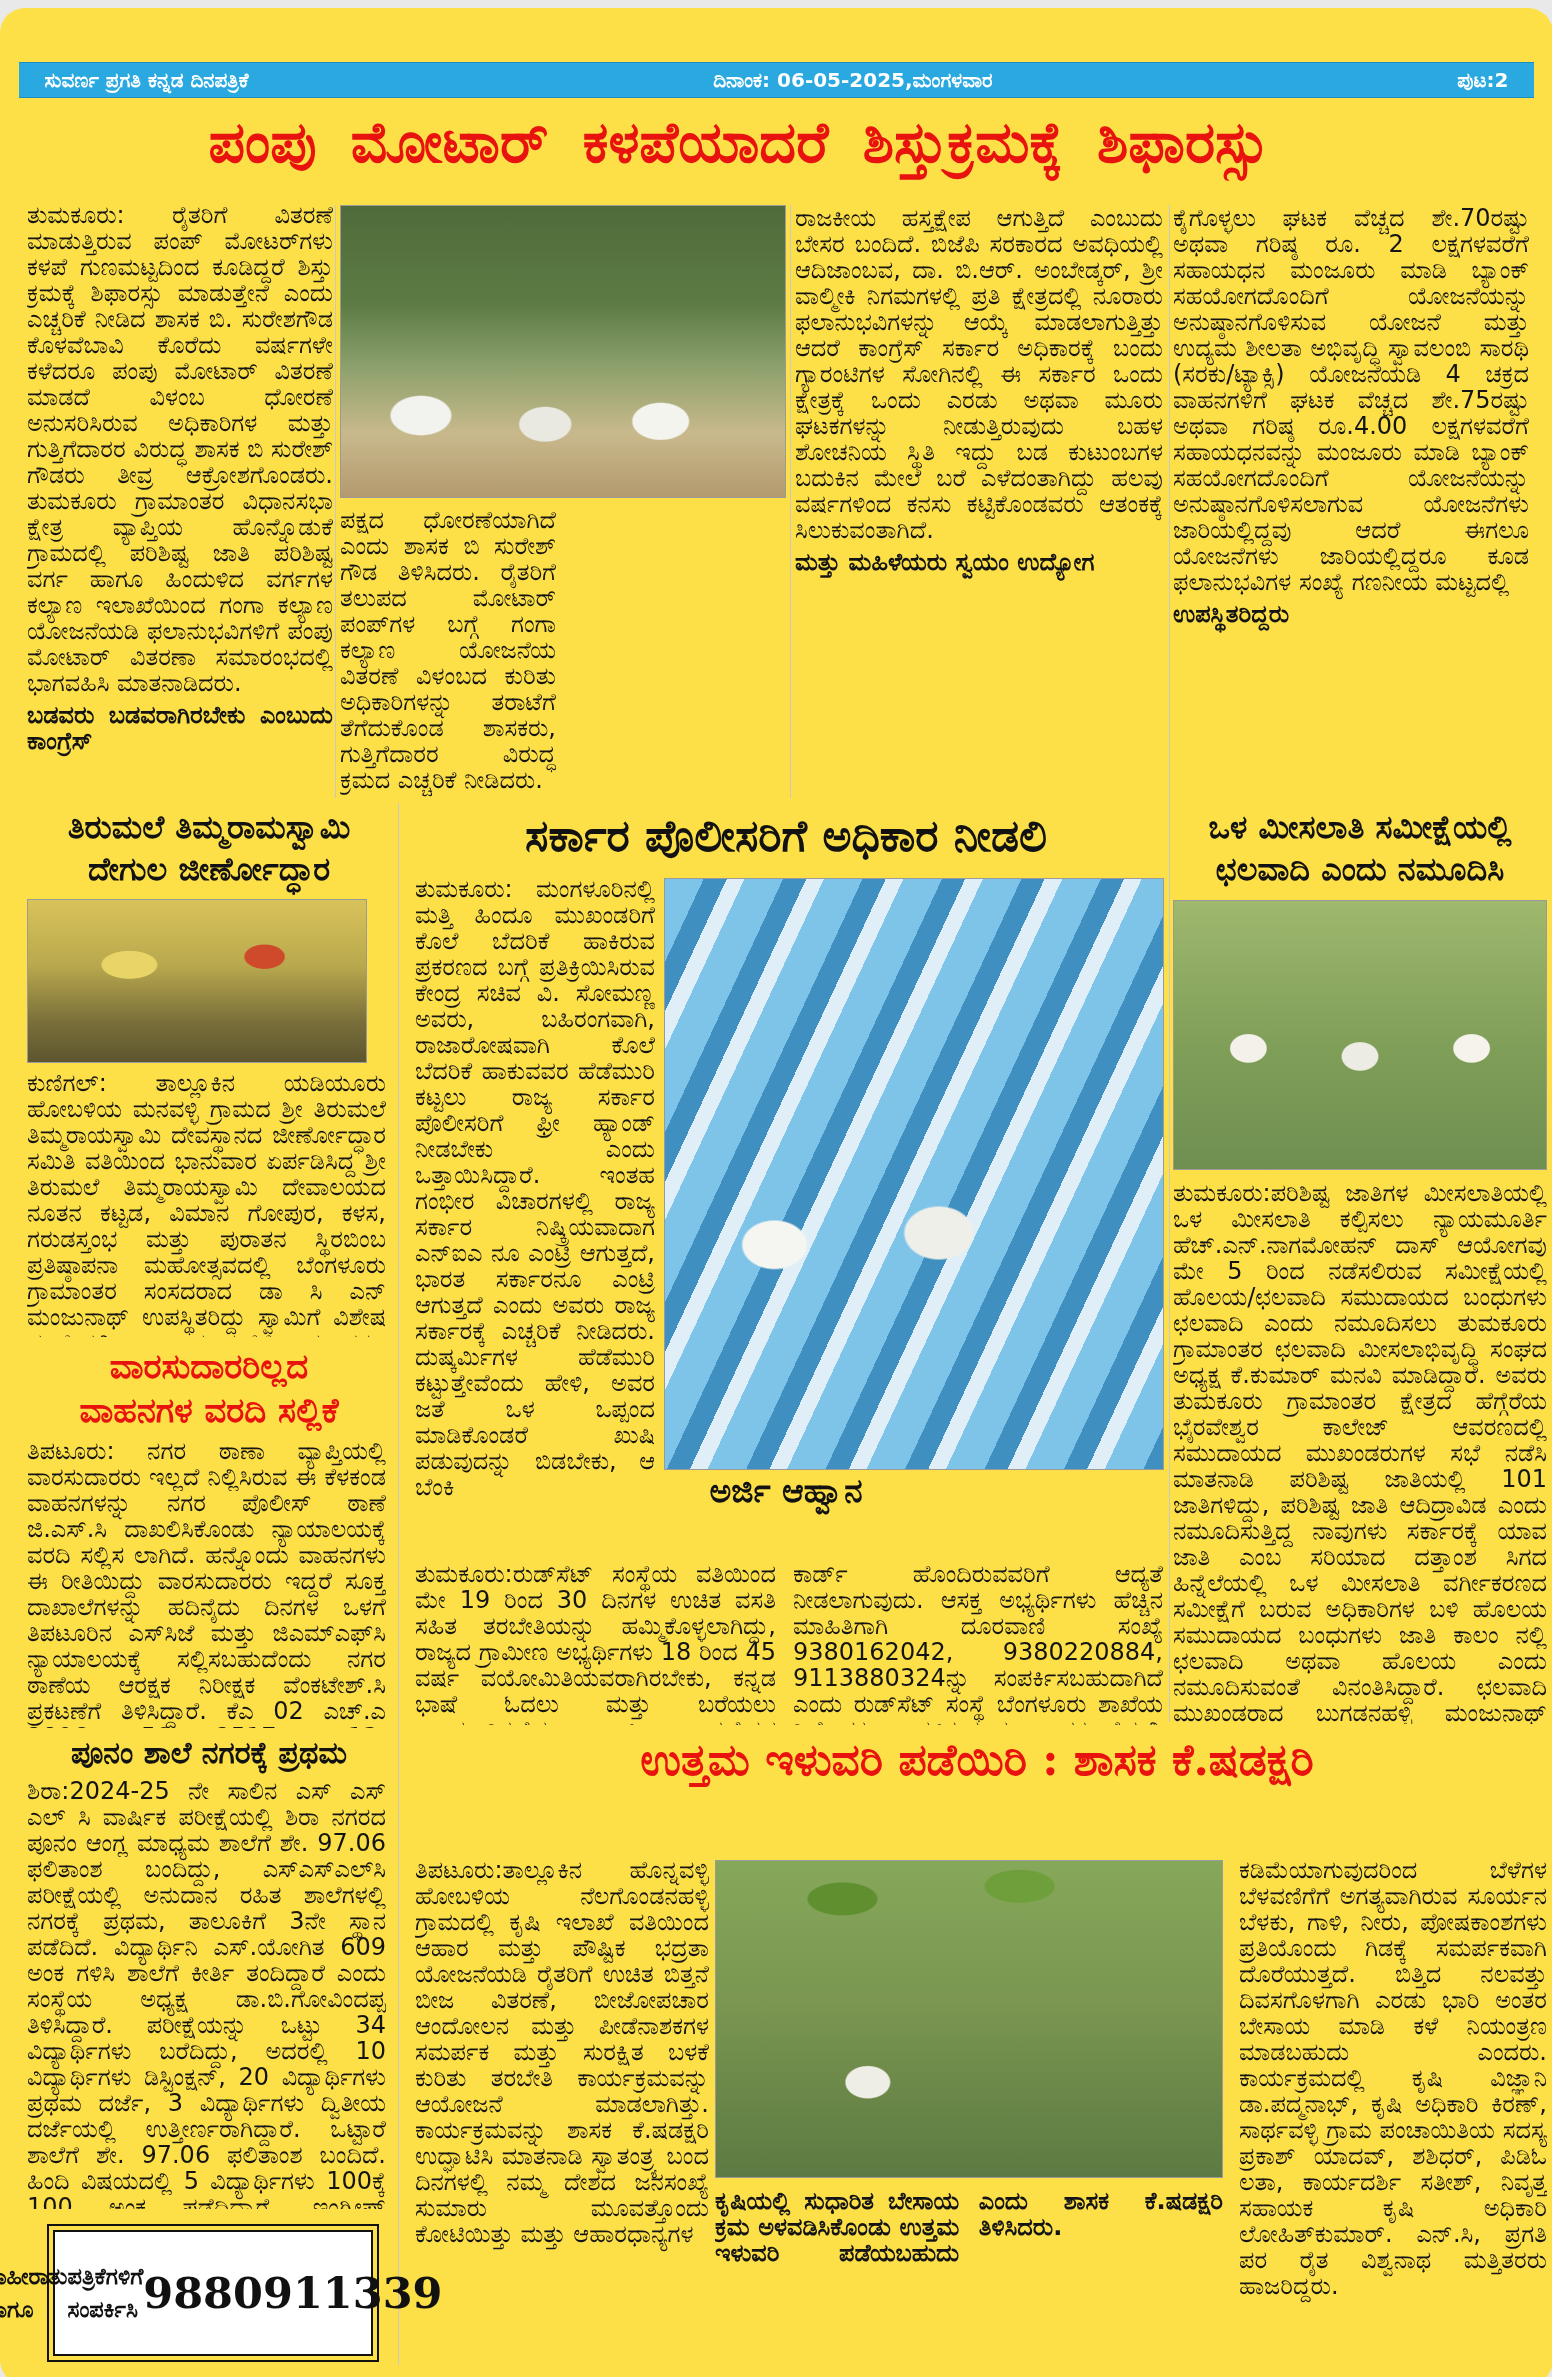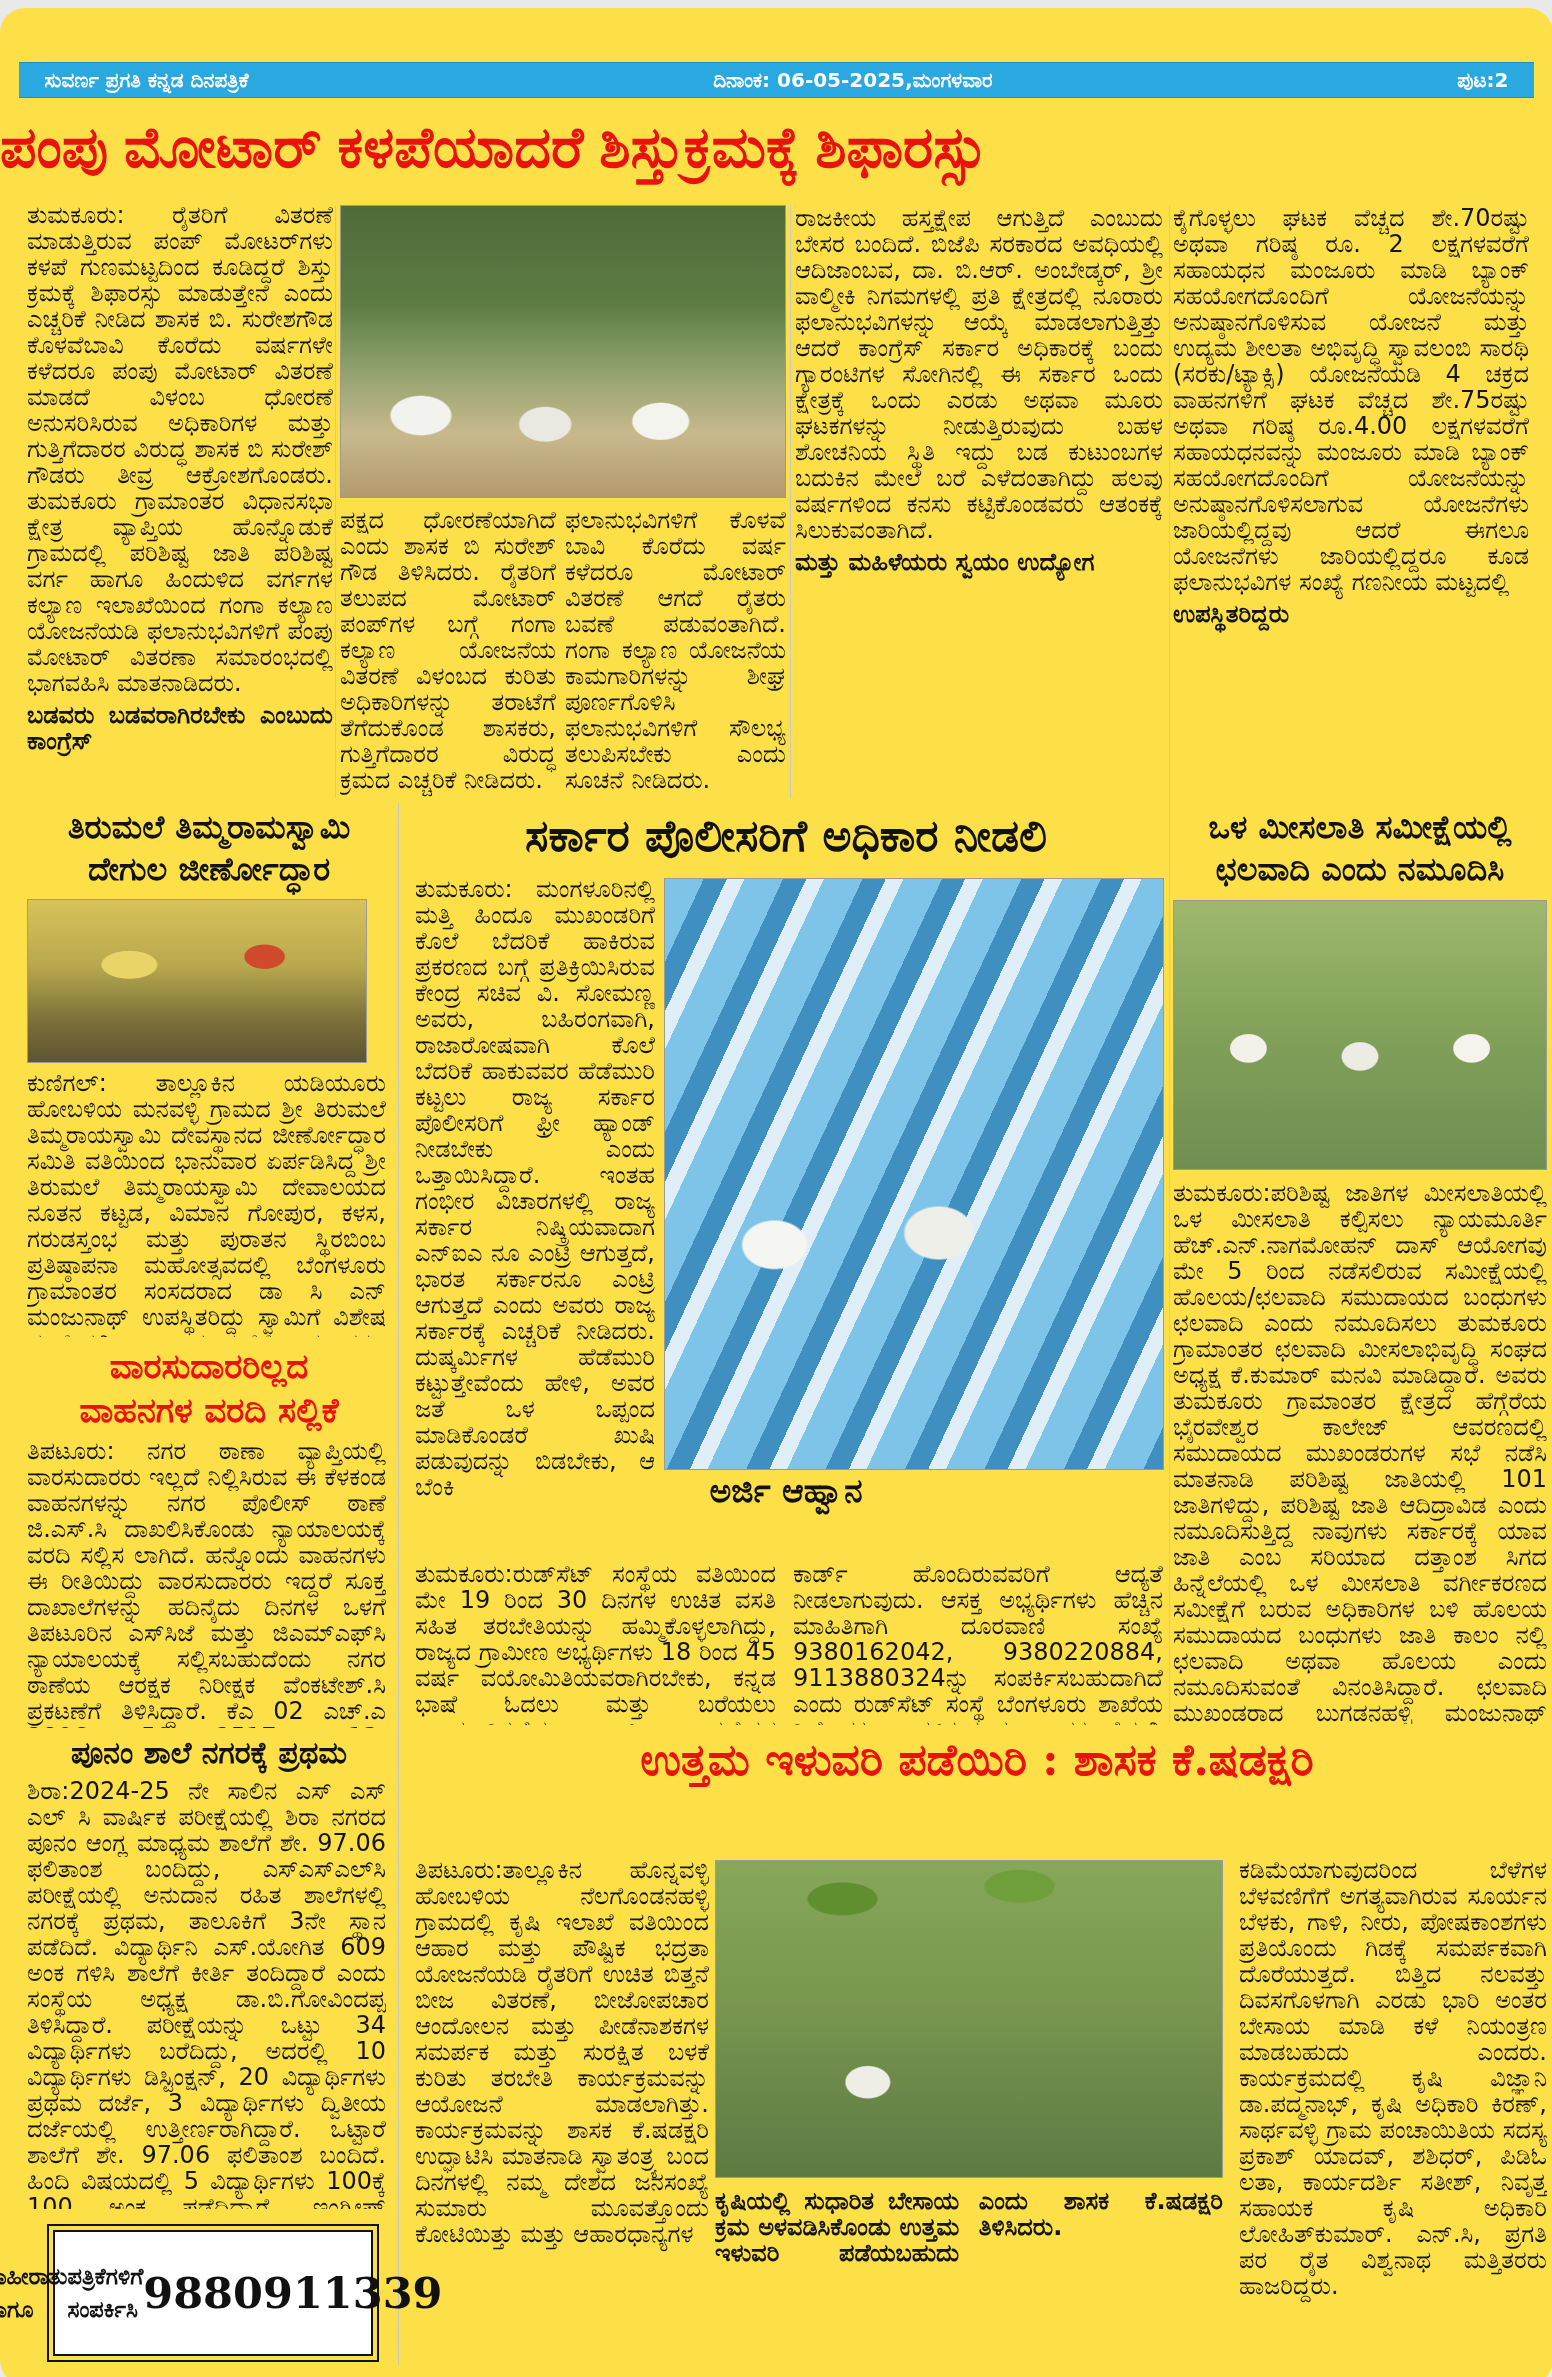--- a/index.html
+++ b/index.html
@@ -14,22 +14,22 @@
     left:19px;top:54px;width:1515px;height:36px;
     background:#2aa9e0;color:#ffffff;
     display:flex;align-items:center;justify-content:space-between;
     padding:0 25.5px;box-sizing:border-box;
     border-top:1.5px solid #1b8fc4;border-bottom:1.5px solid #1b8fc4;
   }
   .masthead .mh{font-size:20px;font-weight:bold;white-space:nowrap;}
   
   .lead-headline{
     left:0;top:95px;width:1269px;height:90px;
-    text-align:left;font-size:57px;font-weight:800;line-height:89px;
-    color:#e8120e;font-family:Liberation Sans, sans-serif;
+    text-align:right;font-size:57px;font-weight:800;line-height:89px;
+    color:#e8120e;font-family:Liberation Mono, monospace;
     white-space:nowrap;overflow:hidden;
   }
   .h-black{color:#121212;font-weight:800;text-align:center;
     font-family:"DejaVu Serif","Liberation Serif",serif;}
   .h-red{color:#e8120e;font-weight:800;text-align:center;
     font-family:"DejaVu Serif","Liberation Serif",serif;}
   
   .bt{font-size:24px;line-height:26px;text-align:justify;color:#141414;
       overflow:hidden;}
   .bt .tail{font-weight:bold;display:block;margin-top:6px;}
@@ -90,24 +90,20 @@
     <span class="tail">ಬಡವರು ಬಡವರಾಗಿರಬೇಕು ಎಂಬುದು ಕಾಂಗ್ರೆಸ್</span>
   </div>
 
   <div class="abs photo ph-lead" style="left:340px;top:197px;width:446px;height:293px;"></div>
 
   <div class="abs bt" style="left:340px;top:499px;width:216px;height:293px;">
     <span>ಪಕ್ಷದ ಧೋರಣೆಯಾಗಿದೆ ಎಂದು ಶಾಸಕ ಬಿ ಸುರೇಶ್ ಗೌಡ ತಿಳಿಸಿದರು. ರೈತರಿಗೆ ತಲುಪದ ಮೋಟಾರ್ ಪಂಪ್‌ಗಳ ಬಗ್ಗೆ ಗಂಗಾ ಕಲ್ಯಾಣ ಯೋಜನೆಯ ವಿತರಣೆ ವಿಳಂಬದ ಕುರಿತು ಅಧಿಕಾರಿಗಳನ್ನು ತರಾಟೆಗೆ ತೆಗೆದುಕೊಂಡ ಶಾಸಕರು, ಗುತ್ತಿಗೆದಾರರ ವಿರುದ್ಧ ಕ್ರಮದ ಎಚ್ಚರಿಕೆ ನೀಡಿದರು.</span>
     <span class="tail">ಕೆಲವು ಅಧಿಕಾರಿಗಳ ವಿರುದ್ಧ ಗರಂ ಆದರು.</span>
   </div>
 
-  <div class="abs bt" style="left:565px;top:499px;width:221px;height:293px;">
-    <span>ಫಲಾನುಭವಿಗಳಿಗೆ ಕೊಳವೆ ಬಾವಿ ಕೊರೆದು ವರ್ಷ ಕಳೆದರೂ ಮೋಟಾರ್ ವಿತರಣೆ ಆಗದೆ ರೈತರು ಬವಣೆ ಪಡುವಂತಾಗಿದೆ. ಗಂಗಾ ಕಲ್ಯಾಣ ಯೋಜನೆಯ ಕಾಮಗಾರಿಗಳನ್ನು ಶೀಘ್ರ ಪೂರ್ಣಗೊಳಿಸಿ ಫಲಾನುಭವಿಗಳಿಗೆ ಸೌಲಭ್ಯ ತಲುಪಿಸಬೇಕು ಎಂದು ಸೂಚನೆ ನೀಡಿದರು.</span>
-    <span class="tail">ಸೌಕರ್ಯಗಳನ್ನು ಒದಗಿಸುವ ಯೋಜನೆಯಡಿ</span>
-  </div>
 
   <div class="abs bt" style="left:795px;top:197px;width:368px;height:595px;">
     <span>ರಾಜಕೀಯ ಹಸ್ತಕ್ಷೇಪ ಆಗುತ್ತಿದೆ ಎಂಬುದು ಬೇಸರ ಬಂದಿದೆ. ಬಿಜೆಪಿ ಸರಕಾರದ ಅವಧಿಯಲ್ಲಿ ಆದಿಜಾಂಬವ, ದಾ. ಬಿ.ಆರ್. ಅಂಬೇಡ್ಕರ್, ಶ್ರೀ ವಾಲ್ಮೀಕಿ ನಿಗಮಗಳಲ್ಲಿ ಪ್ರತಿ ಕ್ಷೇತ್ರದಲ್ಲಿ ನೂರಾರು ಫಲಾನುಭವಿಗಳನ್ನು ಆಯ್ಕೆ ಮಾಡಲಾಗುತ್ತಿತ್ತು ಆದರೆ ಕಾಂಗ್ರೆಸ್ ಸರ್ಕಾರ ಅಧಿಕಾರಕ್ಕೆ ಬಂದು ಗ್ಯಾರಂಟಿಗಳ ಸೋಗಿನಲ್ಲಿ ಈ ಸರ್ಕಾರ ಒಂದು ಕ್ಷೇತ್ರಕ್ಕೆ ಒಂದು ಎರಡು ಅಥವಾ ಮೂರು ಘಟಕಗಳನ್ನು ನೀಡುತ್ತಿರುವುದು ಬಹಳ ಶೋಚನಿಯ ಸ್ಥಿತಿ ಇದ್ದು ಬಡ ಕುಟುಂಬಗಳ ಬದುಕಿನ ಮೇಲೆ ಬರೆ ಎಳೆದಂತಾಗಿದ್ದು ಹಲವು ವರ್ಷಗಳಿಂದ ಕನಸು ಕಟ್ಟಿಕೊಂಡವರು ಆತಂಕಕ್ಕೆ ಸಿಲುಕುವಂತಾಗಿದೆ.</span>
     <span class="tail">ಮತ್ತು ಮಹಿಳೆಯರು ಸ್ವಯಂ ಉದ್ಯೋಗ</span>
   </div>
 
   <div class="abs bt" style="left:1173px;top:197px;width:356px;height:595px;">
     <span>ಕೈಗೊಳ್ಳಲು ಘಟಕ ವೆಚ್ಚದ ಶೇ.70ರಷ್ಟು ಅಥವಾ ಗರಿಷ್ಠ ರೂ. 2 ಲಕ್ಷಗಳವರೆಗೆ ಸಹಾಯಧನ ಮಂಜೂರು ಮಾಡಿ ಬ್ಯಾಂಕ್ ಸಹಯೋಗದೊಂದಿಗೆ ಯೋಜನೆಯನ್ನು ಅನುಷ್ಠಾನಗೊಳಿಸುವ ಯೋಜನೆ ಮತ್ತು ಉದ್ಯಮ ಶೀಲತಾ ಅಭಿವೃದ್ಧಿ ಸ್ವಾವಲಂಬಿ ಸಾರಥಿ (ಸರಕು/ಟ್ಯಾಕ್ಸಿ) ಯೋಜನೆಯಡಿ 4 ಚಕ್ರದ ವಾಹನಗಳಿಗೆ ಘಟಕ ವೆಚ್ಚದ ಶೇ.75ರಷ್ಟು ಅಥವಾ ಗರಿಷ್ಠ ರೂ.4.00 ಲಕ್ಷಗಳವರೆಗೆ ಸಹಾಯಧನವನ್ನು ಮಂಜೂರು ಮಾಡಿ ಬ್ಯಾಂಕ್ ಸಹಯೋಗದೊಂದಿಗೆ ಯೋಜನೆಯನ್ನು ಅನುಷ್ಠಾನಗೊಳಿಸಲಾಗುವ ಯೋಜನೆಗಳು ಜಾರಿಯಲ್ಲಿದ್ದವು ಆದರೆ ಈಗಲೂ ಯೋಜನೆಗಳು ಜಾರಿಯಲ್ಲಿದ್ದರೂ ಕೂಡ ಫಲಾನುಭವಿಗಳ ಸಂಖ್ಯೆ ಗಣನೀಯ ಮಟ್ಟದಲ್ಲಿ</span>
     <span class="tail">ಉಪಸ್ಥಿತರಿದ್ದರು</span>
   </div>

